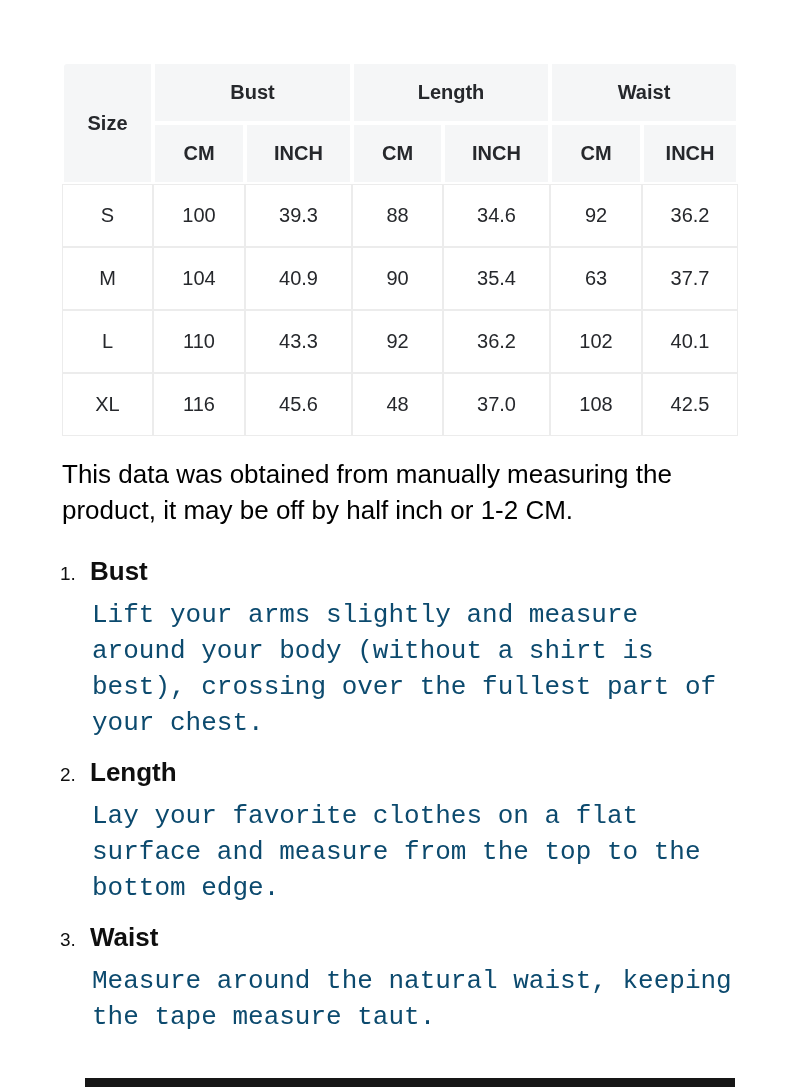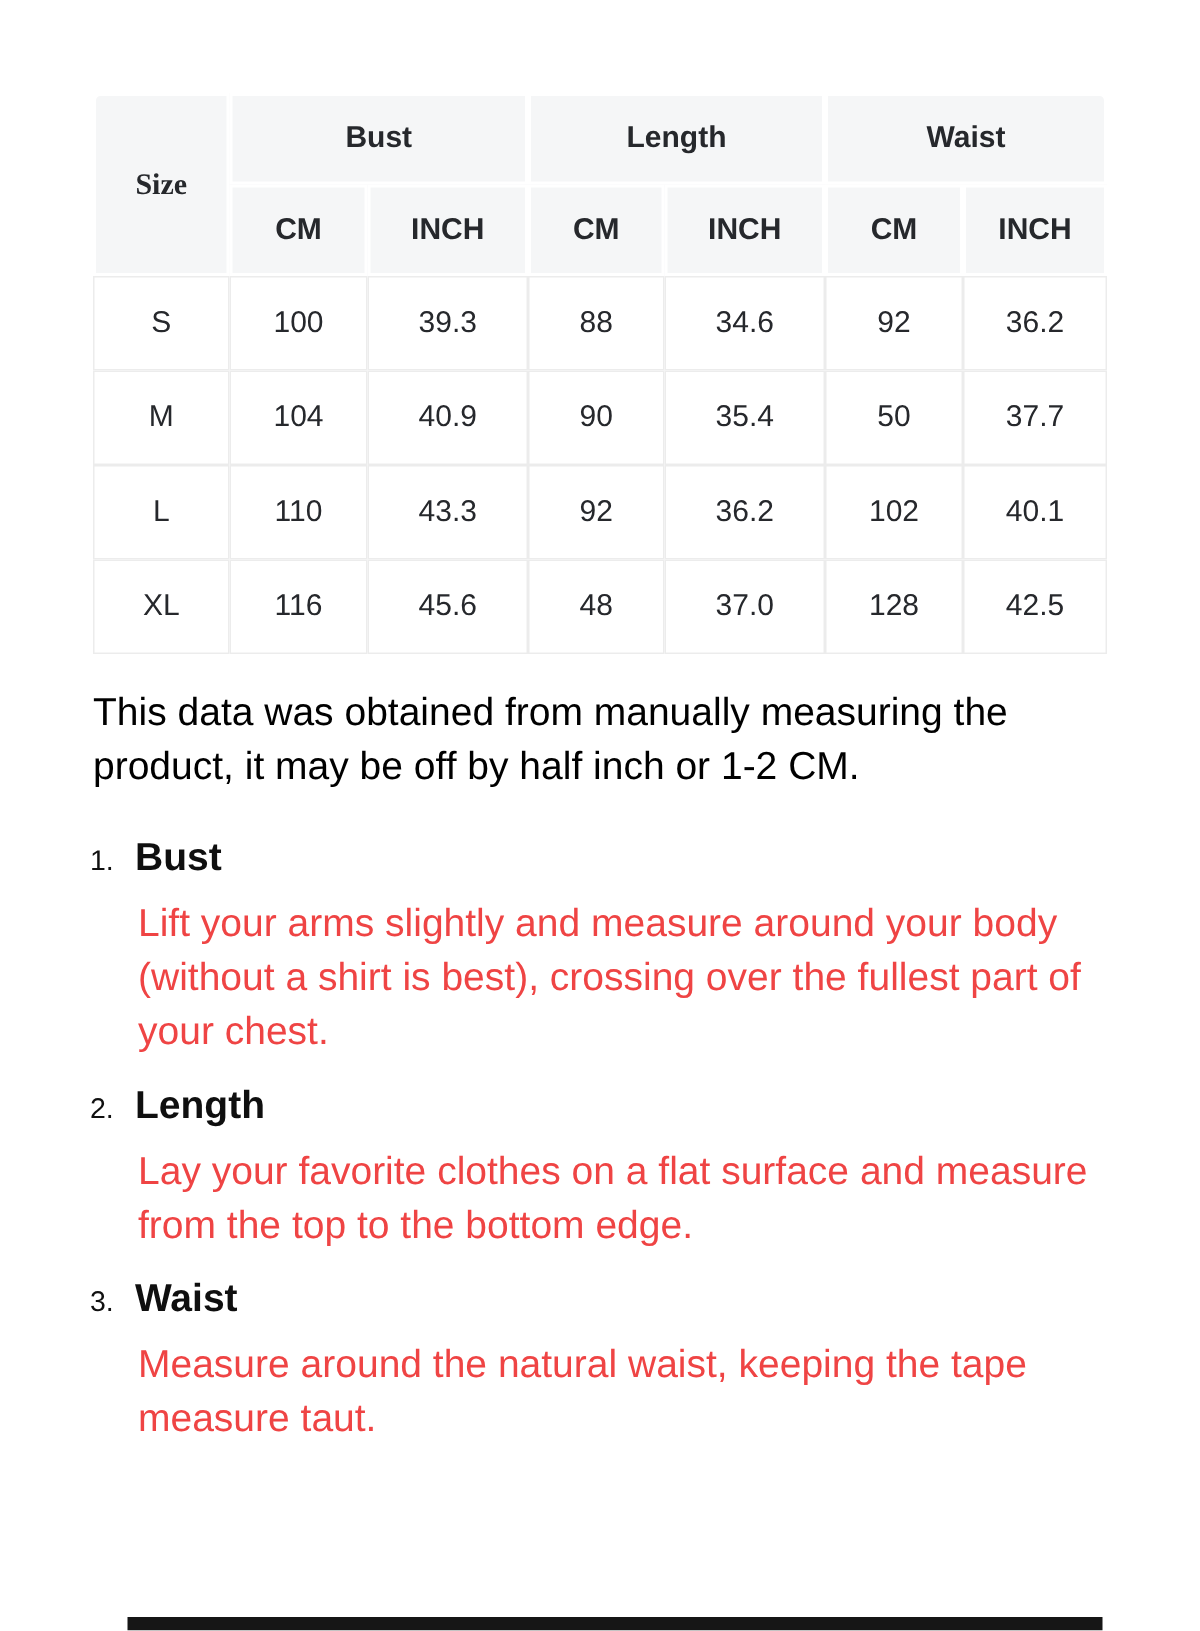--- a/index.html
+++ b/index.html
@@ -26,21 +26,21 @@
     background: #f5f6f7;
     border: 2px solid #ffffff;
     font-size: 20px;
     font-weight: bold;
     color: #26282c;
     text-align: center;
     vertical-align: middle;
     padding: 0;
   }
   table.size-chart thead tr th { height: 61px; }
-  table.size-chart thead tr:first-child th:first-child { border-top-left-radius: 5px; font-family: Liberation Serif, serif; }
+  table.size-chart thead tr:first-child th:first-child { border-top-left-radius: 5px; }
   table.size-chart thead tr:first-child th:last-child  { border-top-right-radius: 5px; }
   table.size-chart td {
     background: #ffffff;
     border: 1px solid #ececec;
     font-size: 20px;
     color: #26282c;
     text-align: center;
     vertical-align: middle;
     height: 63px;
     padding: 0;
@@ -76,21 +76,22 @@
   }
   .step-title {
     font-size: 26px;
     font-weight: bold;
     color: #0f0f0f;
   }
   .step-desc {
     margin: 10px 0 0 30px;
     font-size: 26px;
     line-height: 36px;
-    color: #ef4444;
+    color: #0c4a6e;
+    font-family: Liberation Mono, monospace;
   }
 
   
   .bottom-bar {
     position: absolute;
     left: 85px;
     bottom: 0;
     width: 650px;
     height: 9px;
     background: #161616;
@@ -136,39 +137,39 @@
         <td>34.6</td>
         <td>92</td>
         <td>36.2</td>
       </tr>
       <tr>
         <td>M</td>
         <td>104</td>
         <td>40.9</td>
         <td>90</td>
         <td>35.4</td>
-        <td>50</td>
+        <td>63</td>
         <td>37.7</td>
       </tr>
       <tr>
         <td>L</td>
         <td>110</td>
         <td>43.3</td>
         <td>92</td>
         <td>36.2</td>
         <td>102</td>
         <td>40.1</td>
       </tr>
       <tr>
         <td>XL</td>
         <td>116</td>
         <td>45.6</td>
         <td>48</td>
         <td>37.0</td>
-        <td>128</td>
+        <td>108</td>
         <td>42.5</td>
       </tr>
     </tbody>
   </table>
 
 
   <p class="htm-intro">This data was obtained from manually measuring the product, it may be off by half inch or 1-2 CM.</p>
 
   <ol class="steps">
     <li>

